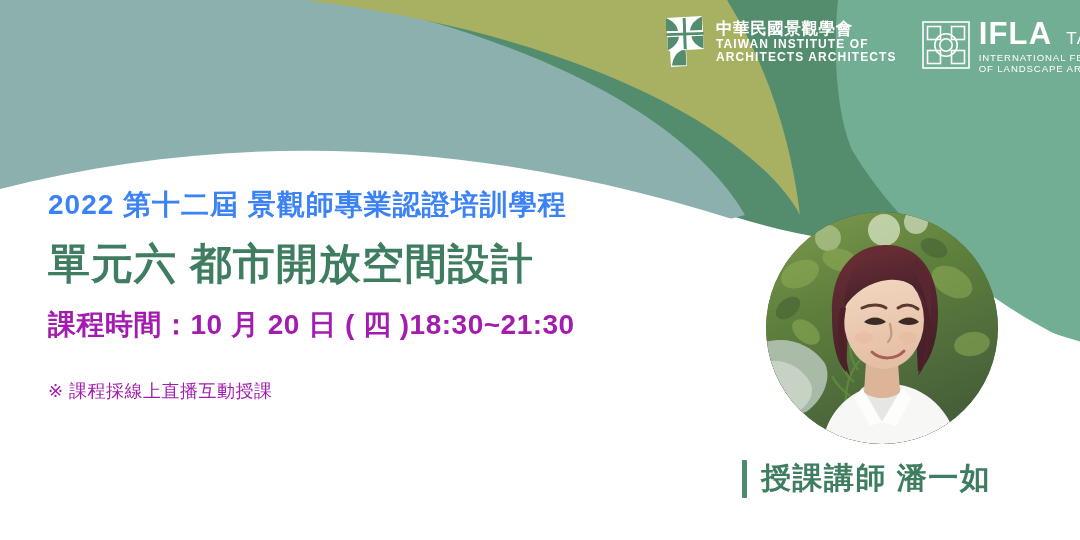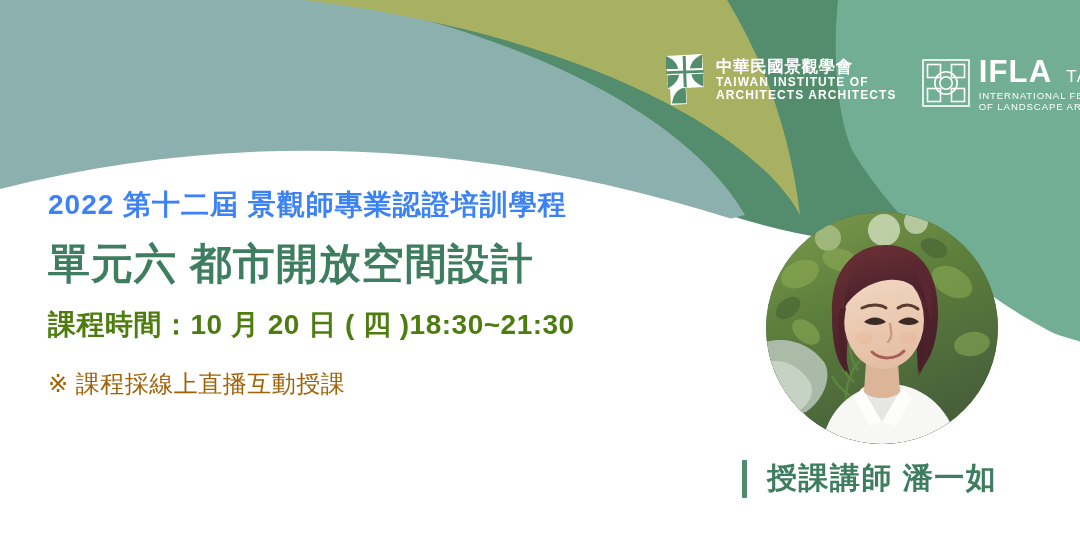--- a/index.html
+++ b/index.html
@@ -37,21 +37,20 @@
     display: flex;
     align-items: flex-start;
     gap: 0;
     z-index: 6;
   }
 
   .logo-block {
     display: flex;
     align-items: center;
     gap: 8px;
-    margin-top: 38px;
   }
   .logo-block.ifla { margin-left: 24px; }
 
   .tila-mark { width: 48px; height: 52px; flex: 0 0 auto; }
   .ifla-mark { width: 50px; height: 50px; flex: 0 0 auto; }
 
   .tila-words {
     color: #ffffff;
     line-height: 1.12;
     white-space: nowrap;
@@ -116,30 +115,30 @@
     letter-spacing: 1px;
     white-space: nowrap;
     margin: 0;
   }
   .course-title1 { margin-bottom: 4px; }
   .course-title2 { margin-bottom: 14px; }
 
   .course-time {
     font-size: 28px;
     font-weight: 700;
-    color: #4d7c0f;
+    color: #a21caf;
     letter-spacing: 0.5px;
     white-space: nowrap;
-    margin: 0 0 24px 0;
+    margin: 0 0 35px 0;
     text-align: right;
   }
   .course-note {
-    font-size: 24px;
+    font-size: 18px;
     font-weight: 500;
-    color: #a16207;
+    color: #a21caf;
     letter-spacing: 0.5px;
     white-space: nowrap;
     margin: 0;
   }
 
   
   .portrait {
     position: absolute;
     left: 766px;
     top: 212px;
@@ -152,21 +151,21 @@
   }
   .portrait svg { display: block; }
 
   
   .instructor {
     position: absolute;
     left: 742px;
     top: 458px;
     display: flex;
     align-items: center;
-    gap: 20px;
+    gap: 14px;
     z-index: 6;
   }
   .instructor-bar {
     width: 5px;
     height: 38px;
     background: #4e8a6d;
     border-radius: 1px;
     flex: 0 0 auto;
   }
   .instructor-label {

